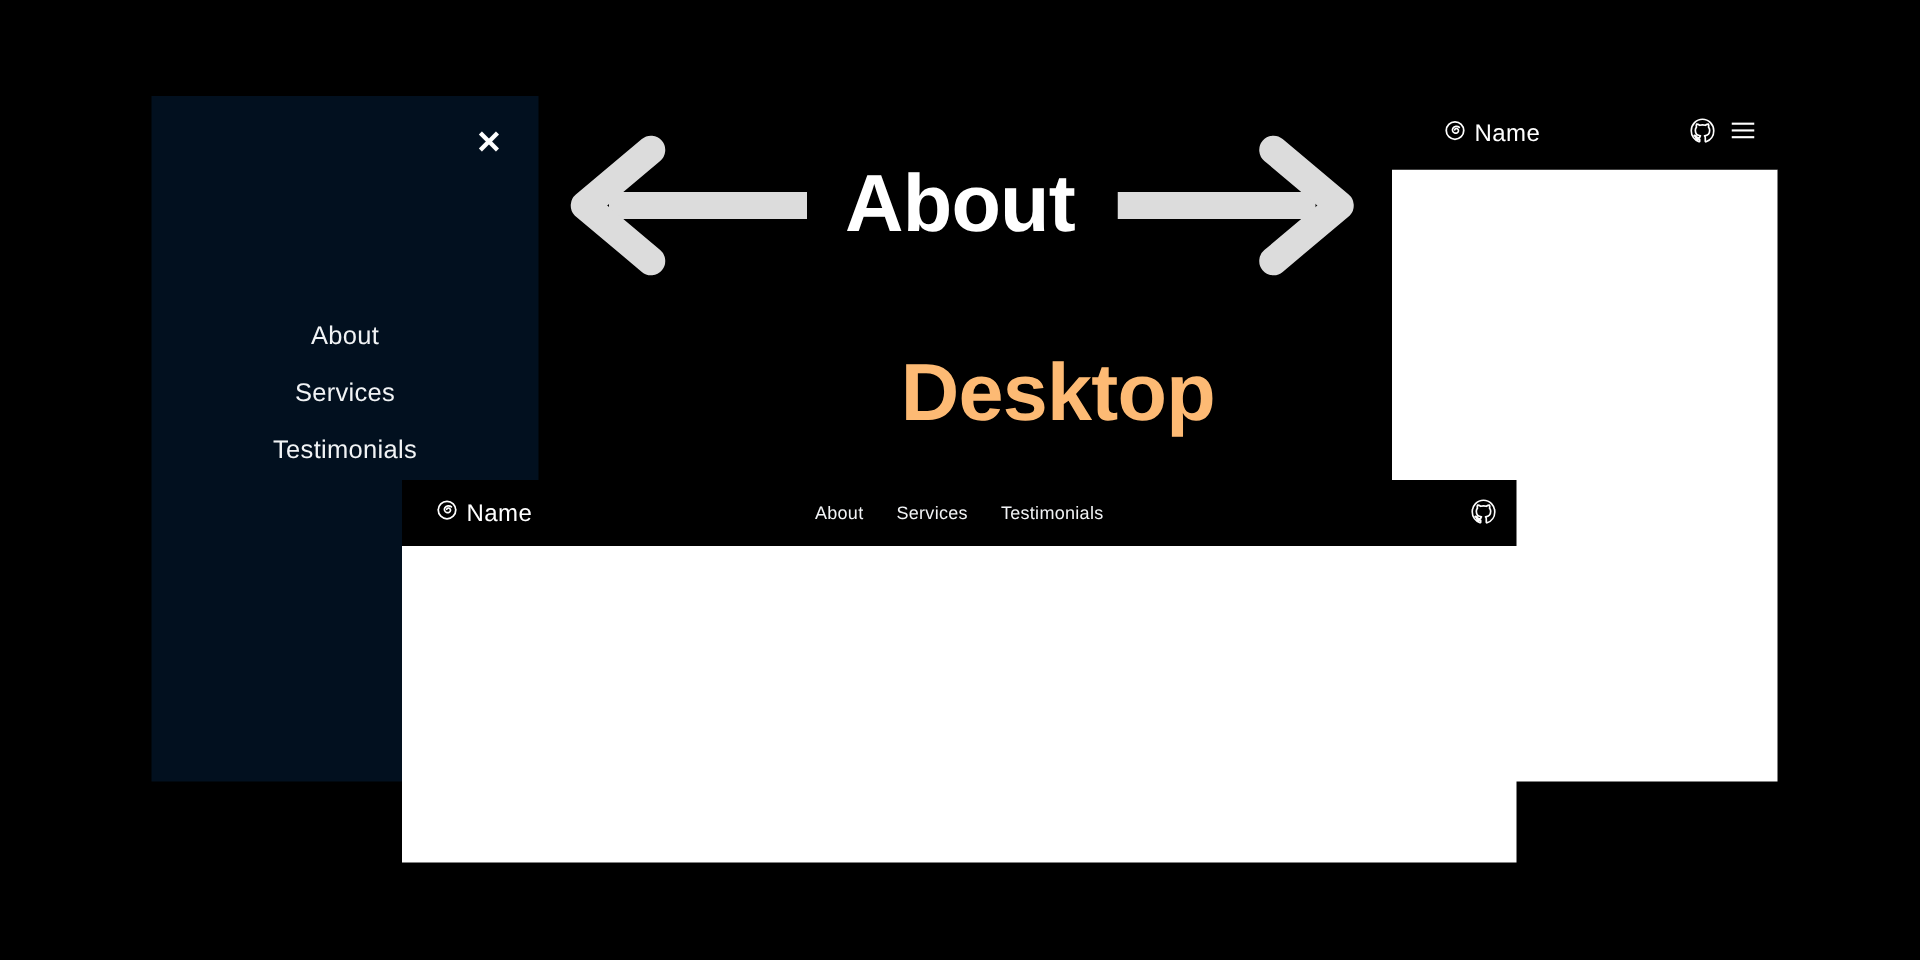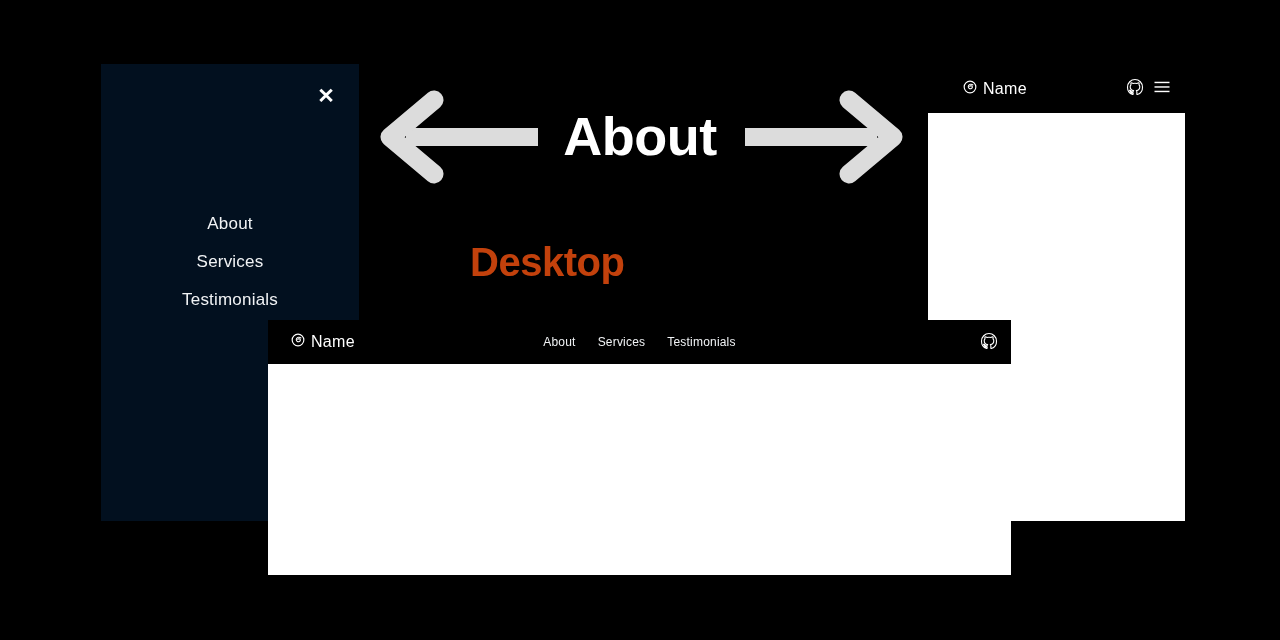--- a/index.html
+++ b/index.html
@@ -186,23 +186,23 @@
     font-size: 54px;
     font-weight: bold;
     line-height: 66px;
     letter-spacing: -0.5px;
   }
   .anno-desktop-label {
     position: absolute;
     left: 470px;
     top: 229px;
     width: 340px;
-    text-align: left;
-    color: #c2410c;
-    font-size: 40px;
+    text-align: right;
+    color: #fdba74;
+    font-size: 54px;
     font-weight: bold;
     line-height: 66px;
     letter-spacing: -0.5px;
   }
   .arrow-left {
     position: absolute;
     left: 368px;
     top: 90px;
   }
   .arrow-right {

